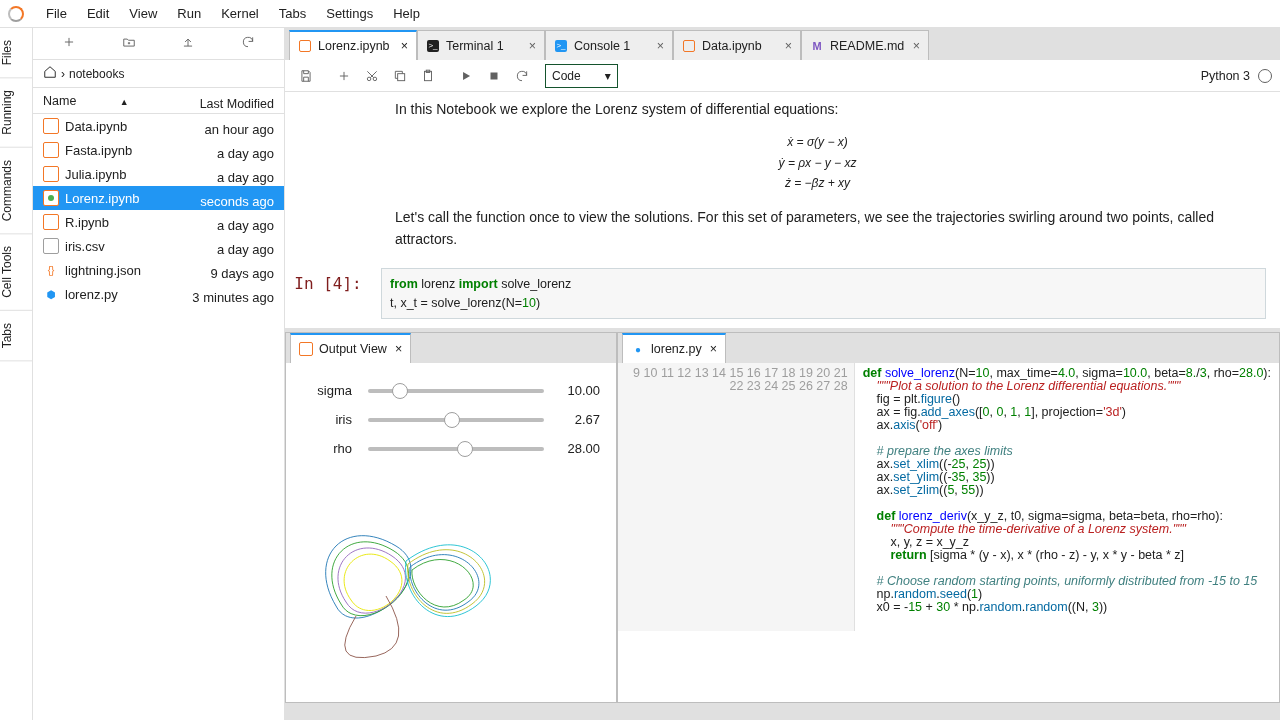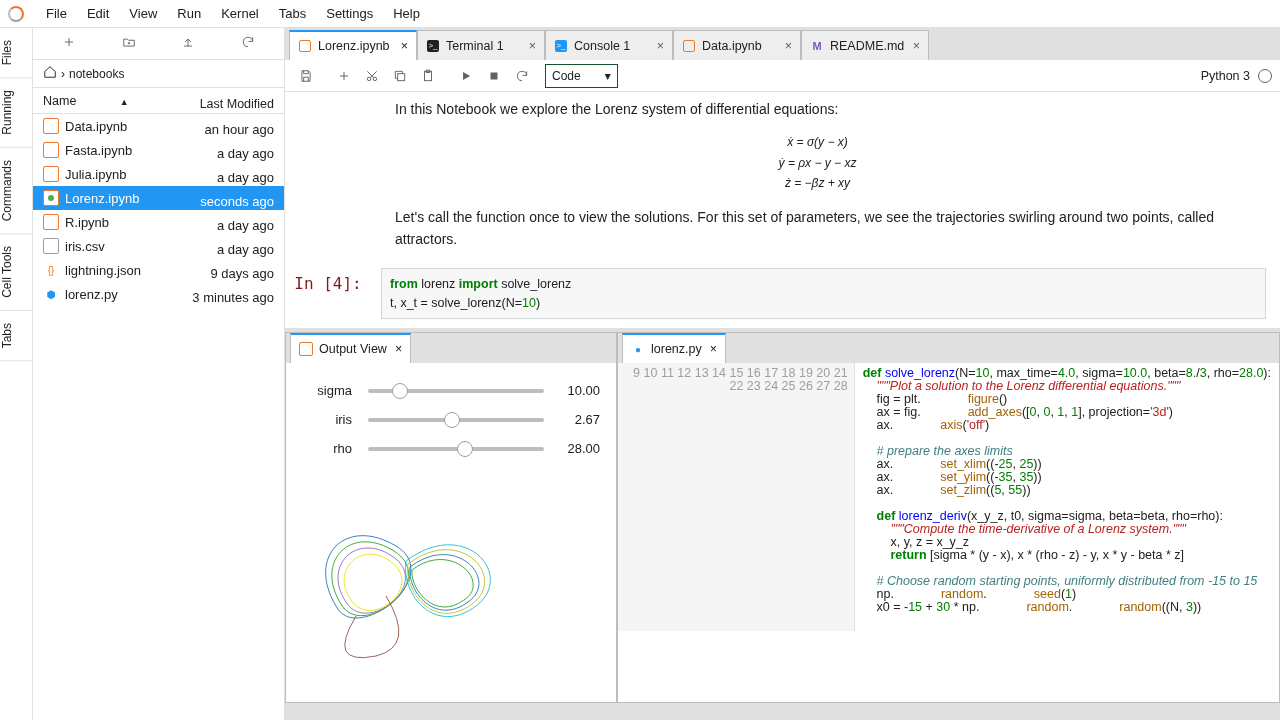--- a/index.html
+++ b/index.html
@@ -61,21 +61,21 @@
 .slider-label { width: 58px; text-align: right; padding-right: 8px; }
 .slider-track { flex: 1; height: 4px; background: #bdbdbd; border-radius: 2px; position: relative; margin: 0 8px; }
 .slider-thumb { position: absolute; top: -6px; width: 16px; height: 16px; background: #fff; border: 1px solid #9e9e9e; border-radius: 50%; transform: translateX(-50%); }
 .slider-val { width: 48px; text-align: right; font-variant-numeric: tabular-nums; }
 .attractor { width: 240px; height: 200px; margin: 6px auto 0; }
 .code-editor { display: flex; font-family: Menlo, Consolas, monospace; font-size: 12.5px; line-height: 13px; }
 .gutter { background: #f5f5f5; color: #9e9e9e; text-align: right; padding: 4px 6px 4px 10px; user-select: none; border-right: 1px solid #e0e0e0; }
 .code-lines { padding: 4px 8px; white-space: pre; }
 .py-kw { color: #008000; font-weight: bold; }
 .py-fn { color: #0000ff; }
-.py-attr { color: #a16207; margin-left: 47px; }
+.py-attr { color: #0369a1; }
 .py-str { color: #BA2121; }
 .py-doc { color: #BA2121; font-style: italic; }
 .py-num { color: #008000; }
 .py-com { color: #408080; font-style: italic; }
 .icon-svg { width:14px; height:14px; fill:none; stroke:currentColor; stroke-width:1.6; }
 .icon-svg.fill { fill: currentColor; stroke:none; }
 .main-upper { display:flex; flex-direction:column; height: 300px; }
 </style>
 </head>
 <body>

